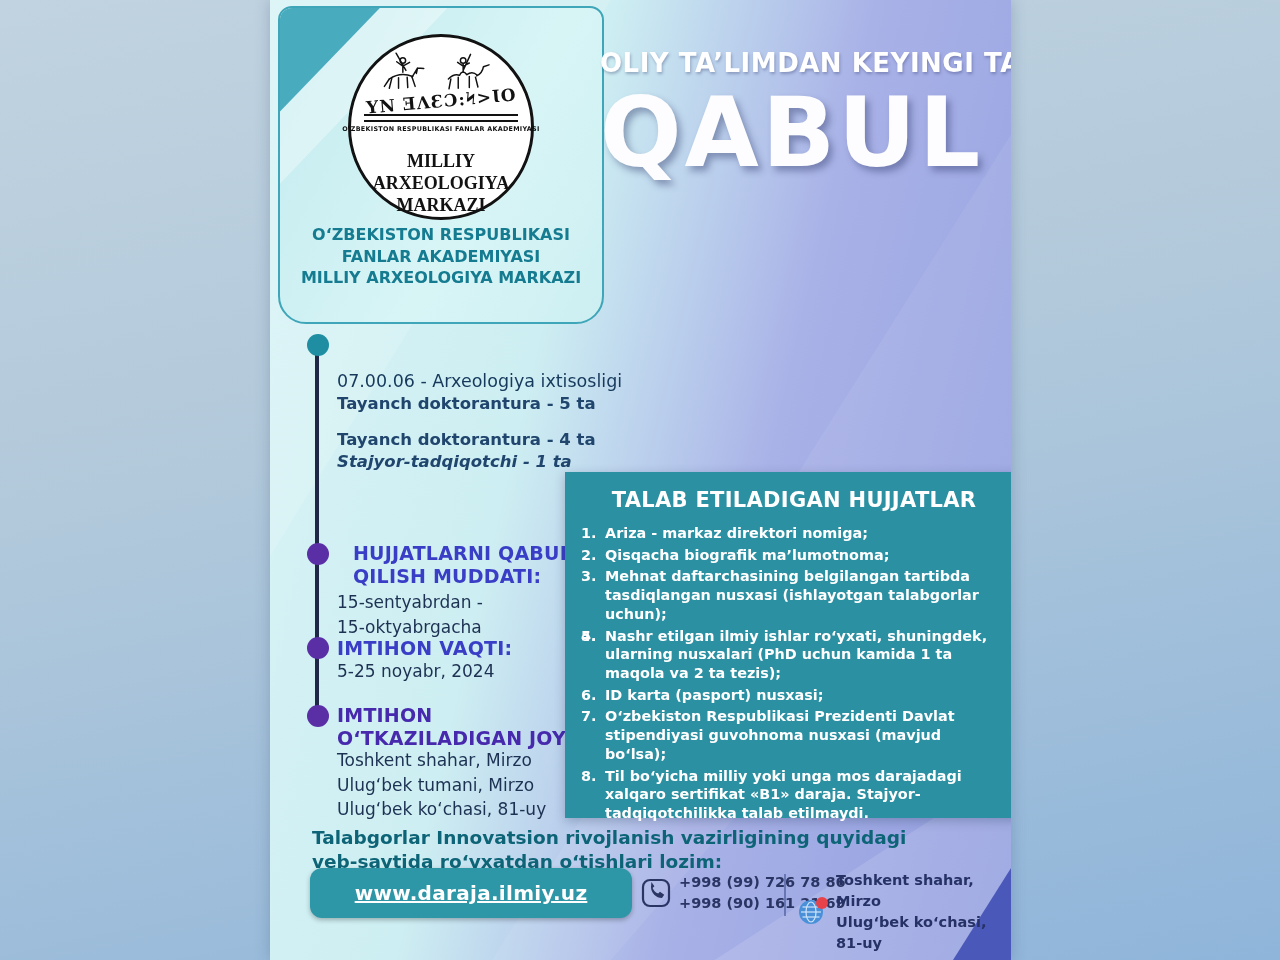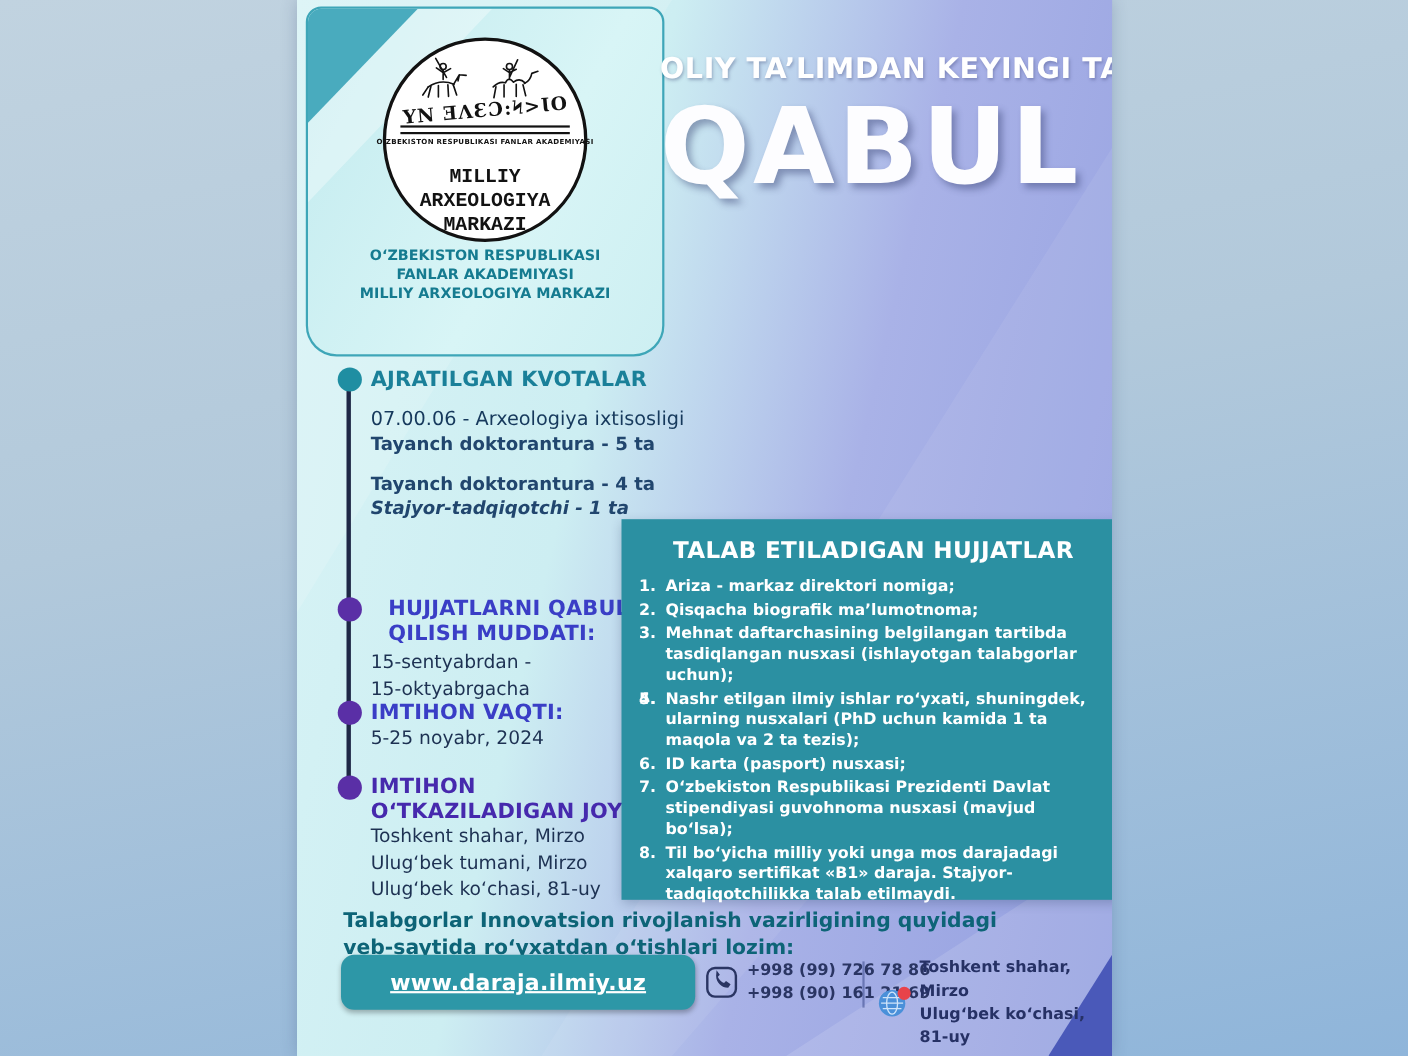--- a/index.html
+++ b/index.html
@@ -26,24 +26,24 @@
   .logo-card .corner-teal{position:absolute;inset:0;background:#49abbe;
              clip-path:polygon(0 0,31% 0,0 33%);}
   .seal{position:absolute;left:50%;top:26px;transform:translateX(-50%);
         width:186px;height:186px;border-radius:50%;background:#fff;border:3px solid #121212;
         display:flex;flex-direction:column;align-items:center;box-sizing:border-box;padding-top:10px;}
   .seal svg{display:block;}
   .seal .script{font-family:"DejaVu Serif","Liberation Serif",serif;font-weight:bold;
         font-size:17px;color:#121212;transform:rotate(-5deg);margin-top:-4px;letter-spacing:1px;white-space:nowrap;}
   .seal .divider{width:86%;height:5px;border-top:2px solid #121212;border-bottom:2px solid #121212;margin-top:3px;}
   .seal .tiny{font-size:6.4px;font-weight:bold;color:#121212;letter-spacing:.3px;margin-top:3px;white-space:nowrap;}
-  .seal .seal-title{font-family:Liberation Mono, monospace;font-weight:bold;
+  .seal .seal-title{font-family:Liberation Serif, serif;font-weight:bold;
         font-size:18px;line-height:1.22;color:#121212;text-align:center;margin-top:18px;white-space:pre-line;}
   .org-title{position:absolute;left:0;top:216px;width:100%;text-align:center;
-        font-size:13px;font-weight:800;line-height:1.35;color:#157b90;white-space:pre-line;}
+        font-size:16px;font-weight:800;line-height:1.35;color:#157b90;white-space:pre-line;}
   
   .kicker{position:absolute;left:330px;top:48px;width:400px;text-align:center;
         color:#fff;font-size:26px;font-weight:800;letter-spacing:.5px;
         text-shadow:1px 2px 3px rgba(45,55,105,.35);white-space:nowrap;}
   .big-title{position:absolute;left:330px;top:86px;width:400px;text-align:left;
         color:#fdfdff;font-size:96px;font-weight:900;line-height:.98;letter-spacing:3px;
         text-shadow:4px 5px 7px rgba(45,55,105,.42);}
   
   .tl-line{position:absolute;left:45px;top:350px;width:4px;height:372px;background:#1e2746;}
   .bullet{position:absolute;width:22px;height:22px;border-radius:50%;}
@@ -129,21 +129,20 @@
     </div>
 
     <div class="kicker">OLIY TA’LIMDAN KEYINGI TA’LIM</div>
     <div class="big-title">
       <div>QABUL</div>
     </div>
 
     <div class="tl-line"></div>
 
     <span class="bullet teal" style="left:37px;top:334px;"></span>
-    <div class="tl-heading teal" style="left:67px;top:334px;">AJRATILGAN KVOTALAR</div>
 
     <div class="spec-block" style="top:370px;">
       <div class="spec-title">07.00.06 - Arxeologiya ixtisosligi</div>
       <div class="spec-line">Tayanch doktorantura - 5 ta</div>
       <div class="spec-gap"></div>
       <div class="spec-line">Tayanch doktorantura - 4 ta</div>
       <div class="spec-line italic">Stajyor-tadqiqotchi - 1 ta</div>
     </div>
 
     <span class="bullet purple" style="left:37px;top:543px;"></span>

